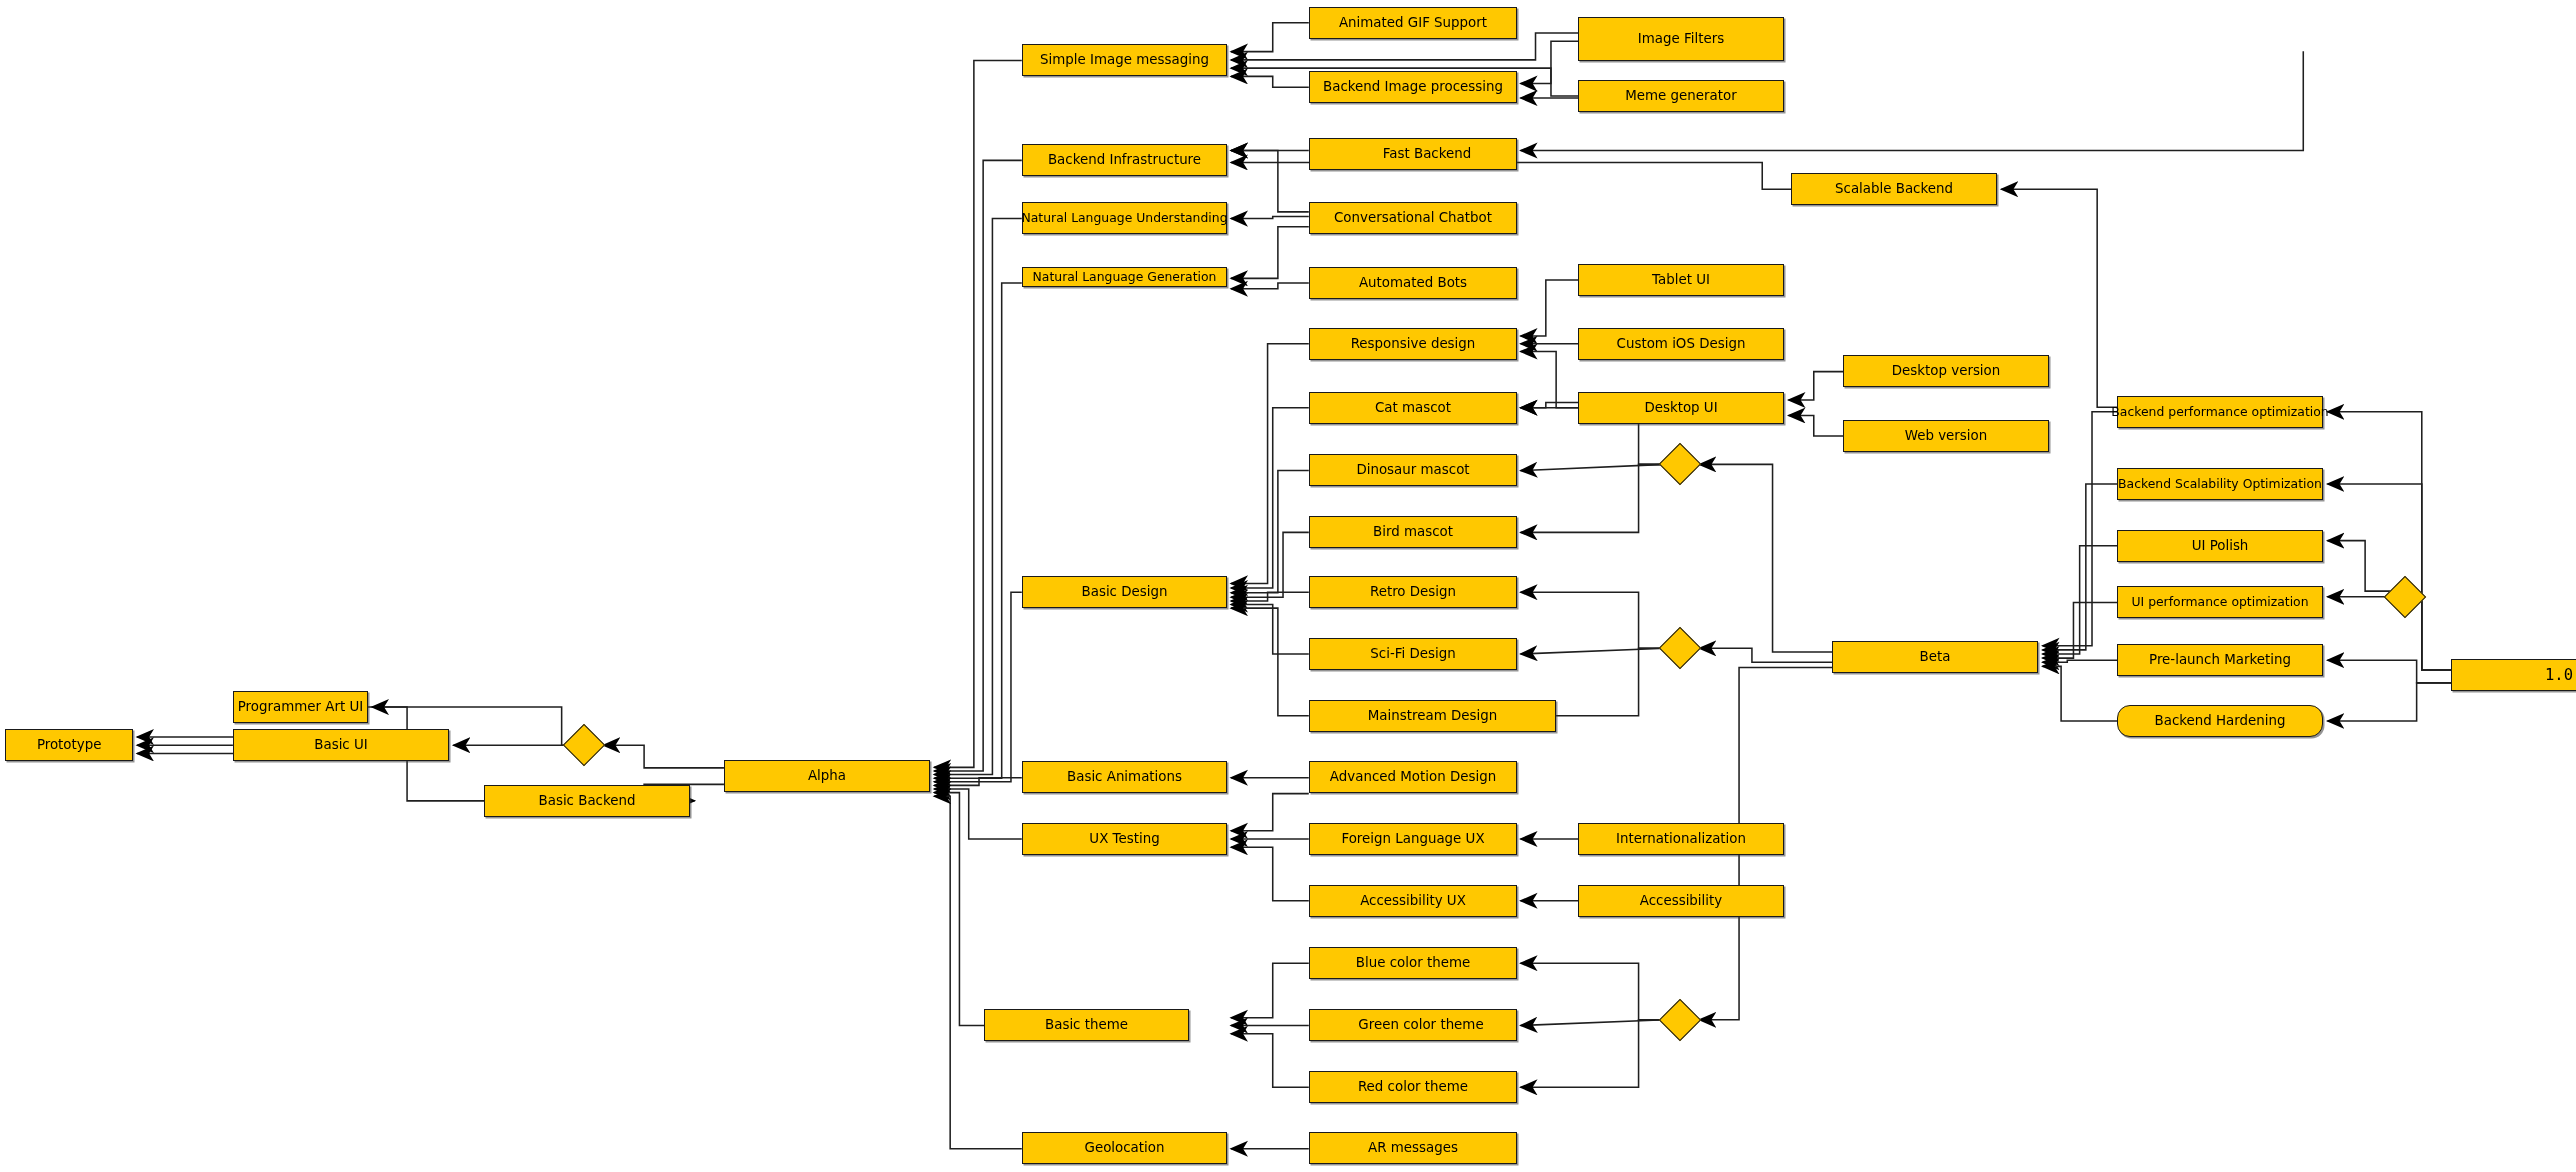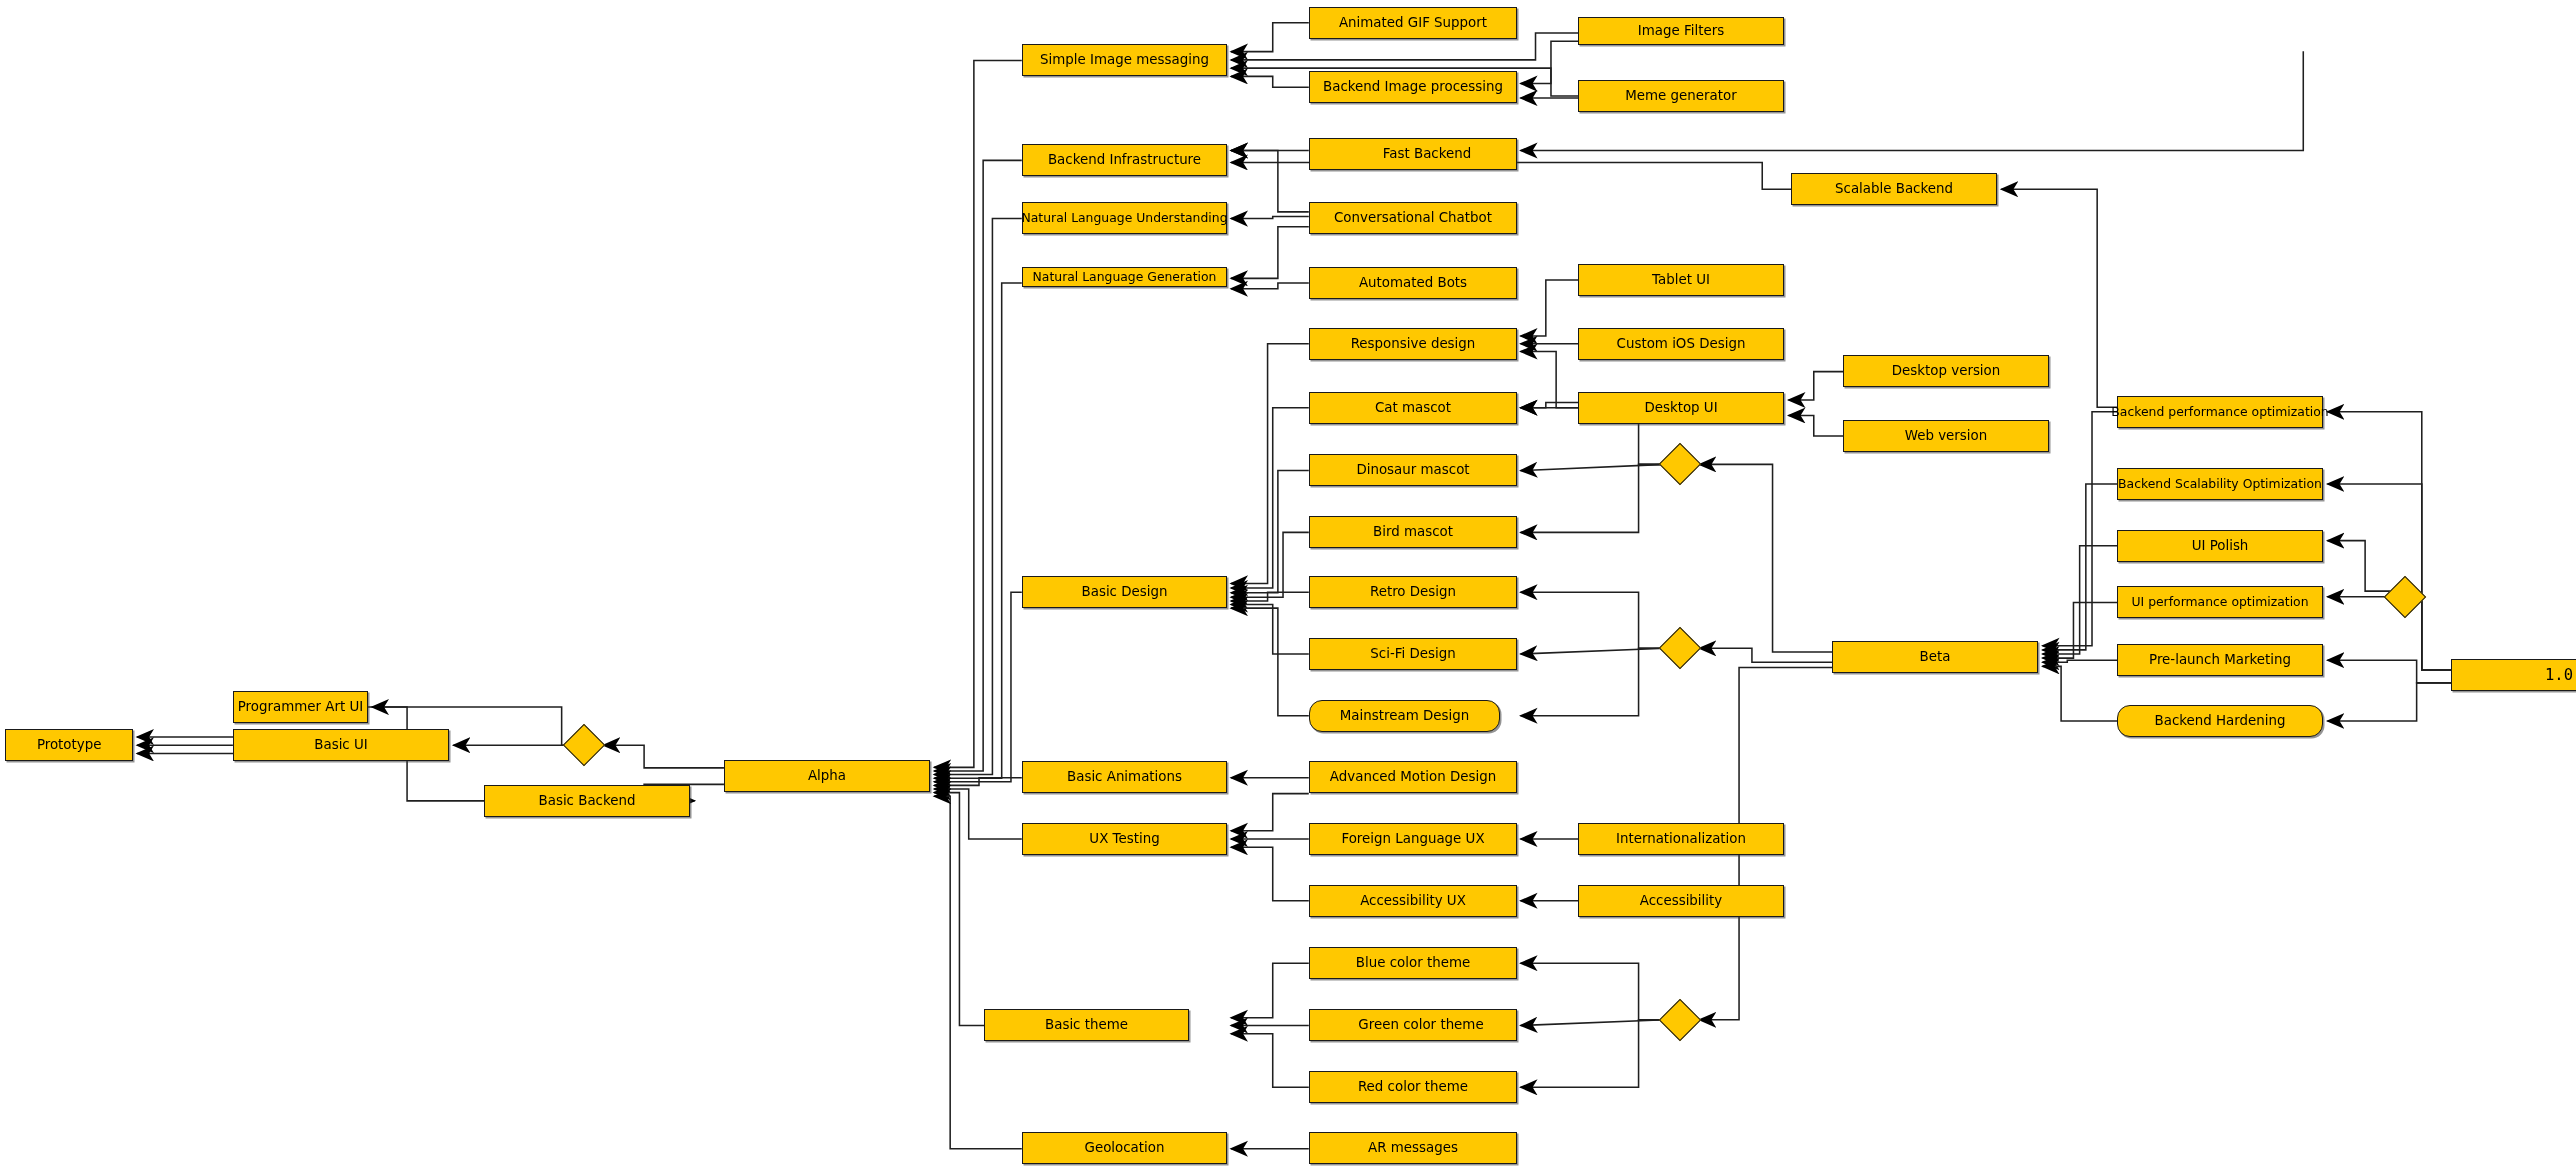--- a/index.html
+++ b/index.html
@@ -153,21 +153,21 @@
       <div class="diamond" style="left: 569px; top: 730px; width: 30px; height: 30px;"></div>
       <div class="node" style="left: 724px; top: 760px; width: 206px; height: 32px;">
         <span>Alpha</span>
       </div>
       <div class="node" style="left: 1022px; top: 44px; width: 205px; height: 32px;">
         <span>Simple Image messaging</span>
       </div>
       <div class="node" style="left: 1309px; top: 6.7px; width: 208px; height: 32px;">
         <span>Animated GIF Support</span>
       </div>
-      <div class="node" style="left: 1578px; top: 17px; width: 206px; height: 28px;">
+      <div class="node" style="left: 1578px; top: 17px; width: 206px; height: 44px;">
         <span>Image Filters</span>
       </div>
       <div class="node" style="left: 1309px; top: 71px; width: 208px; height: 32px;">
         <span>Backend Image processing</span>
       </div>
       <div class="node" style="left: 1578px; top: 80px; width: 206px; height: 32px;">
         <span>Meme generator</span>
       </div>
       <div class="node" style="left: 1022px; top: 144px; width: 205px; height: 32px;">
         <span>Backend Infrastructure</span>
@@ -243,21 +243,21 @@
       <div class="diamond" style="left: 1665px; top: 633px; width: 30px; height: 30px;"></div>
       <div class="node" style="left: 1832px; top: 641px; width: 206px; height: 32px;">
         <span>Beta</span>
       </div>
       <div class="node" style="left: 2117px; top: 644px; width: 206px; height: 32px;">
         <span>Pre-launch Marketing</span>
       </div>
       <div class="node mono" style="left: 2451px; top: 659px; width: 216px; height: 32px;">
         <span>1.0</span>
       </div>
-      <div class="node" style="left: 1309px; top: 700px; width: 191px; height: 32px; border-radius: 13px;">
+      <div class="node" style="left: 1309px; top: 700px; width: 247px; height: 32px;">
         <span>Mainstream Design</span>
       </div>
       <div class="node" style="left: 2117px; top: 705px; width: 206px; height: 32px; border-radius: 13px;">
         <span>Backend Hardening</span>
       </div>
       <div class="node" style="left: 1022px; top: 761px; width: 205px; height: 32px;">
         <span>Basic Animations</span>
       </div>
       <div class="node" style="left: 1309px; top: 761px; width: 208px; height: 32px;">
         <span>Advanced Motion Design</span>

